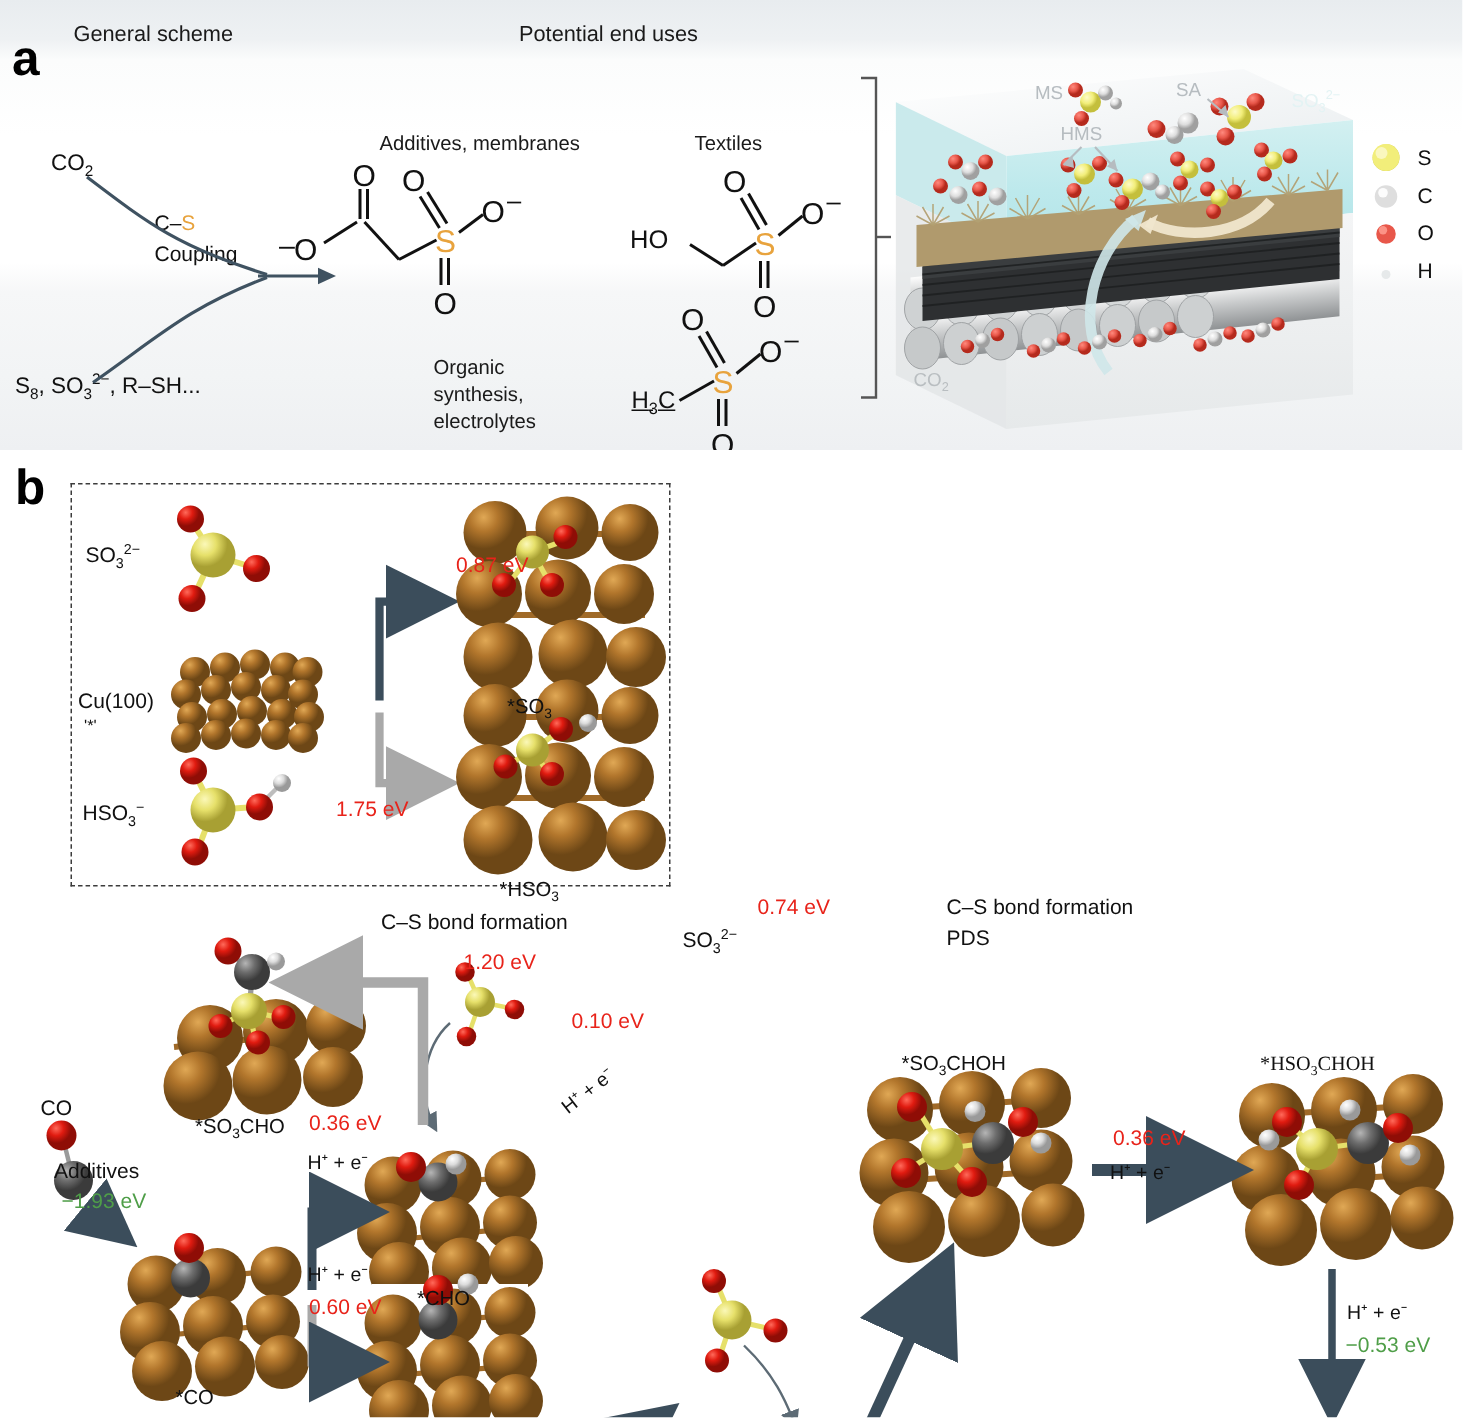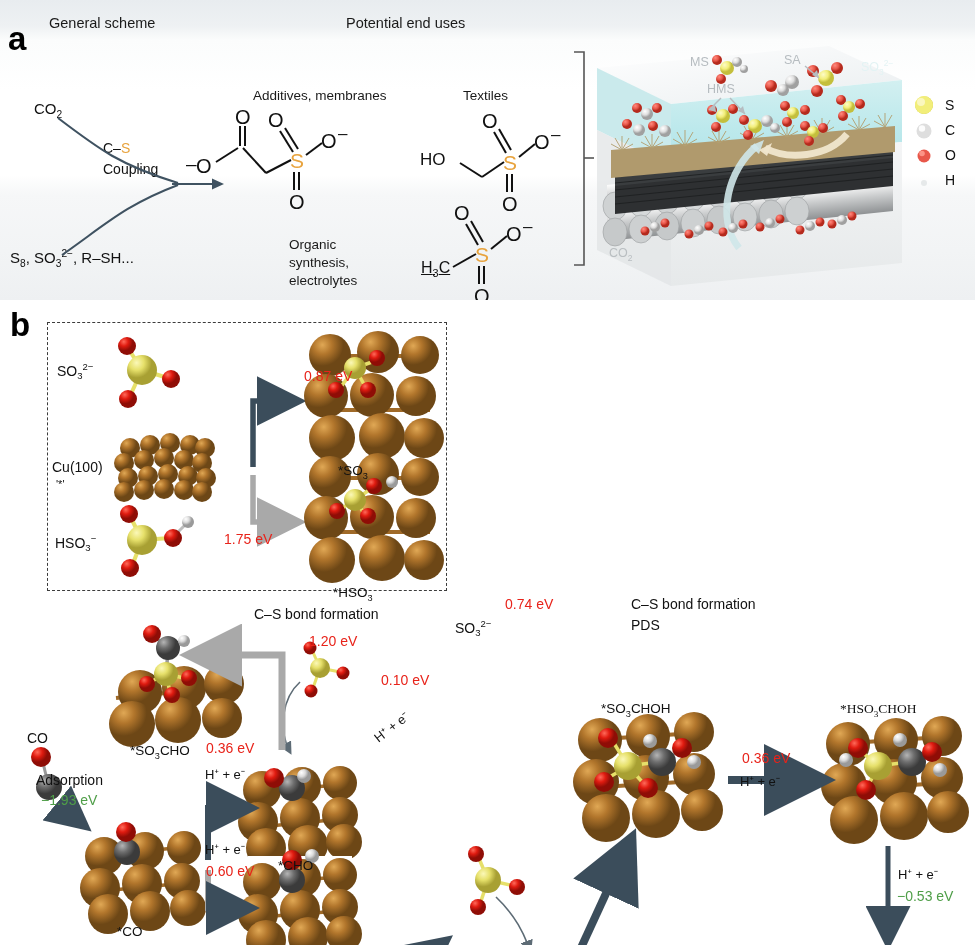--- a/index.html
+++ b/index.html
@@ -925,21 +925,21 @@
 
     <div class="struct-cap" style="left:338px; top:163px;">*SO<sub>3</sub></div>
     <div class="struct-cap" style="left:333px; top:285px;">*HSO<sub>3</sub></div>
 
     <div class="b-label" style="left:254px; top:306px;">C–S bond formation</div>
     <div class="energy-red" style="left:309px; top:333px;">1.20 eV</div>
 
     <div class="struct-cap" style="left:130px; top:443px;">*SO<sub>3</sub>CHO</div>
 
     <div class="b-label" style="left:27px; top:430px;">CO</div>
-    <div class="b-label" style="left:36px; top:472px;">Adsorption</div>
+    <div class="b-label" style="left:36px; top:472px;">Additives</div>
     <div class="energy-green" style="left:41px; top:492px;">−1.93 eV</div>
     <div class="struct-cap" style="left:117px; top:624px;">*CO</div>
 
     <div class="energy-red" style="left:206px; top:440px;">0.36 eV</div>
     <div class="cond" style="left:205px; top:465px;">H⁺ + e⁻</div>
     <div class="struct-cap" style="left:278px; top:558px;">*CHO</div>
 
     <div class="cond" style="left:205px; top:540px;">H⁺ + e⁻</div>
     <div class="energy-red" style="left:206px; top:563px;">0.60 eV</div>
 

